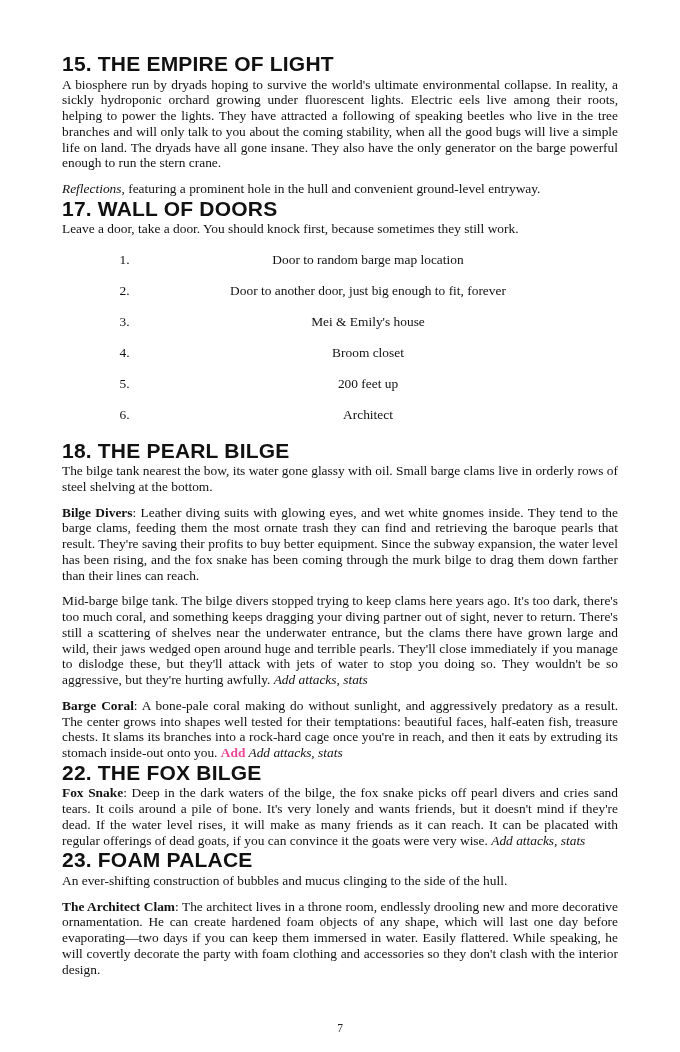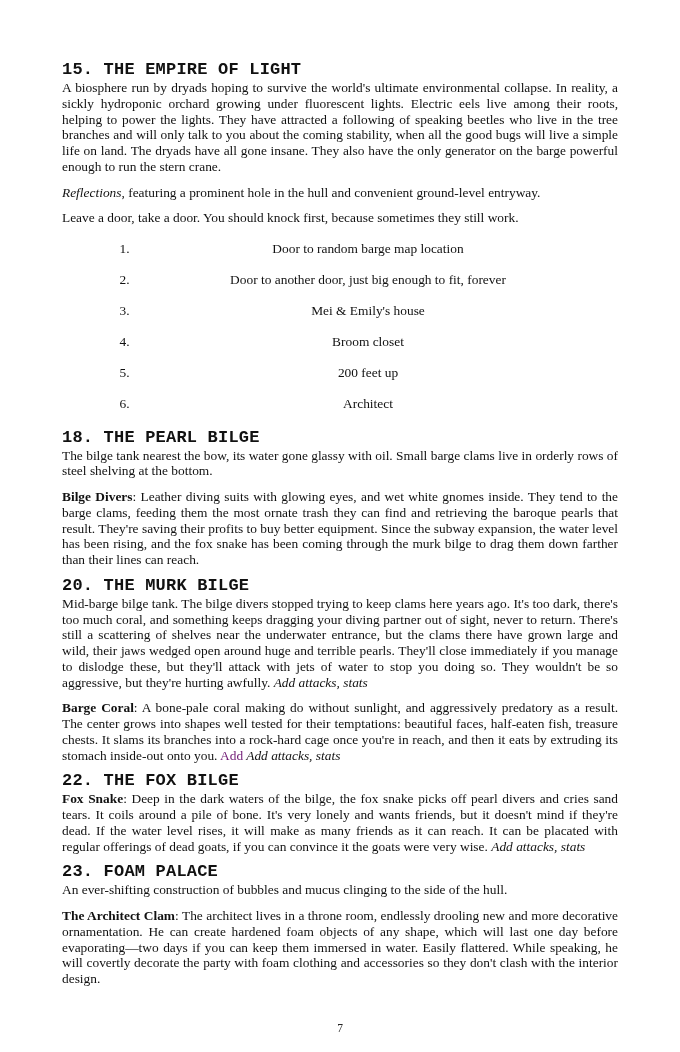--- a/index.html
+++ b/index.html
@@ -15,25 +15,25 @@
     overflow: hidden;
   }
   .page {
     position: relative;
     width: 680px;
     height: 1052px;
     box-sizing: border-box;
     padding: 52px 62px 30px 62px;
   }
   h2.section-heading {
-    font-family: Liberation Mono, monospace;
-    font-size: 17px;
+    font-family: Liberation Sans, sans-serif;
+    font-size: 21px;
     font-weight: bold;
     letter-spacing: 0.2px;
-    margin: 8px 0 1px 0;
+    margin: 0 0 1px 0;
     line-height: 1.12;
     text-transform: uppercase;
   }
   .gap-before {
     margin-top: 13px;
   }
   p.body {
     font-family: "Liberation Serif", serif;
     font-size: 13.4px;
     line-height: 1.175;
@@ -59,21 +59,22 @@
   }
   ol.door-list li {
     margin: 15px;
     padding: 0;
     text-align: center;
   }
   .entry-block {
     margin-top: 11px;
   }
   .link {
-    color: #701a75;
+    color: #ec4899;
+    font-weight: bold;
   }
   .page-number {
     position: absolute;
     left: 0;
     right: 0;
     bottom: 18px;
     text-align: center;
     font-family: "Liberation Serif", serif;
     font-size: 11.5px;
     color: #222;
@@ -82,35 +83,35 @@
 </head>
 <body>
 
 <div class="page">
 
   <h2 class="section-heading">15. THE EMPIRE OF LIGHT</h2>
   <p class="body">A biosphere run by dryads hoping to survive the world's ultimate environmental collapse. In reality, a sickly hydroponic orchard growing under fluorescent lights. Electric eels live among their roots, helping to power the lights. They have attracted a following of speaking beetles who live in the tree branches and will only talk to you about the coming stability, when all the good bugs will live a simple life on land. The dryads have all gone insane. They also have the only generator on the barge powerful enough to run the stern crane.</p>
 
   <p class="body"><span class="italic">Reflections</span><span>, featuring a prominent hole in the hull and convenient ground-level entryway.</span></p>
 
+  <h2 class="section-heading gap-before">17. WALL OF DOORS</h2>
   <p class="body">Leave a door, take a door. You should knock first, because sometimes they still work.</p>
   <ol class="door-list">
     <li>Door to random barge map location</li>
     <li>Door to another door, just big enough to fit, forever</li>
     <li>Mei &amp; Emily's house</li>
     <li>Broom closet</li>
     <li>200 feet up</li>
     <li>Architect</li>
   </ol>
 
   <h2 class="section-heading gap-before">18. THE PEARL BILGE</h2>
   <p class="body">The bilge tank nearest the bow, its water gone glassy with oil. Small barge clams live in orderly rows of steel shelving at the bottom.</p>
   <p class="body entry-block"><span class="bold">Bilge Divers</span><span>: Leather diving suits with glowing eyes, and wet white gnomes inside. They tend to the barge clams, feeding them the most ornate trash they can find and retrieving the baroque pearls that result. They're saving their profits to buy better equipment. Since the subway expansion, the water level has been rising, and the fox snake has been coming through the murk bilge to drag them down farther than their lines can reach.</span></p>
 
-  <h2 class="section-heading gap-before">20. THE MURK BILGE</h2>
   <p class="body"><span>Mid-barge bilge tank. The bilge divers stopped trying to keep clams here years ago. It's too dark, there's too much coral, and something keeps dragging your diving partner out of sight, never to return. There's still a scattering of shelves near the underwater entrance, but the clams there have grown large and wild, their jaws wedged open around huge and terrible pearls. They'll close immediately if you manage to dislodge these, but they'll attack with jets of water to stop you doing so. They wouldn't be so aggressive, but they're hurting awfully. </span><span class="italic">Add attacks, stats</span></p>
   <p class="body entry-block"><span class="bold">Barge Coral</span><span>: A bone-pale coral making do without sunlight, and aggressively predatory as a result. The center grows into shapes well tested for their temptations: beautiful faces, half-eaten fish, treasure chests. It slams its branches into a rock-hard cage once you're in reach, and then it eats by extruding its stomach inside-out onto you. </span><span class="link">Add</span><span class="italic"> Add attacks, stats</span></p>
 
   <h2 class="section-heading gap-before">22. THE FOX BILGE</h2>
   <p class="body entry-block"><span class="bold">Fox Snake</span><span>: Deep in the dark waters of the bilge, the fox snake picks off pearl divers and cries sand tears. It coils around a pile of bone. It's very lonely and wants friends, but it doesn't mind if they're dead. If the water level rises, it will make as many friends as it can reach. It can be placated with regular offerings of dead goats, if you can convince it the goats were very wise. </span><span class="italic">Add attacks, stats</span></p>
 
   <h2 class="section-heading gap-before">23. FOAM PALACE</h2>
   <p class="body">An ever-shifting construction of bubbles and mucus clinging to the side of the hull.</p>
   <p class="body"><span class="bold">The Architect Clam</span><span>: The architect lives in a throne room, endlessly drooling new and more decorative ornamentation. He can create hardened foam objects of any shape, which will last one day before evaporating—two days if you can keep them immersed in water. Easily flattered. While speaking, he will covertly decorate the party with foam clothing and accessories so they don't clash with the interior design.</span></p>
 

